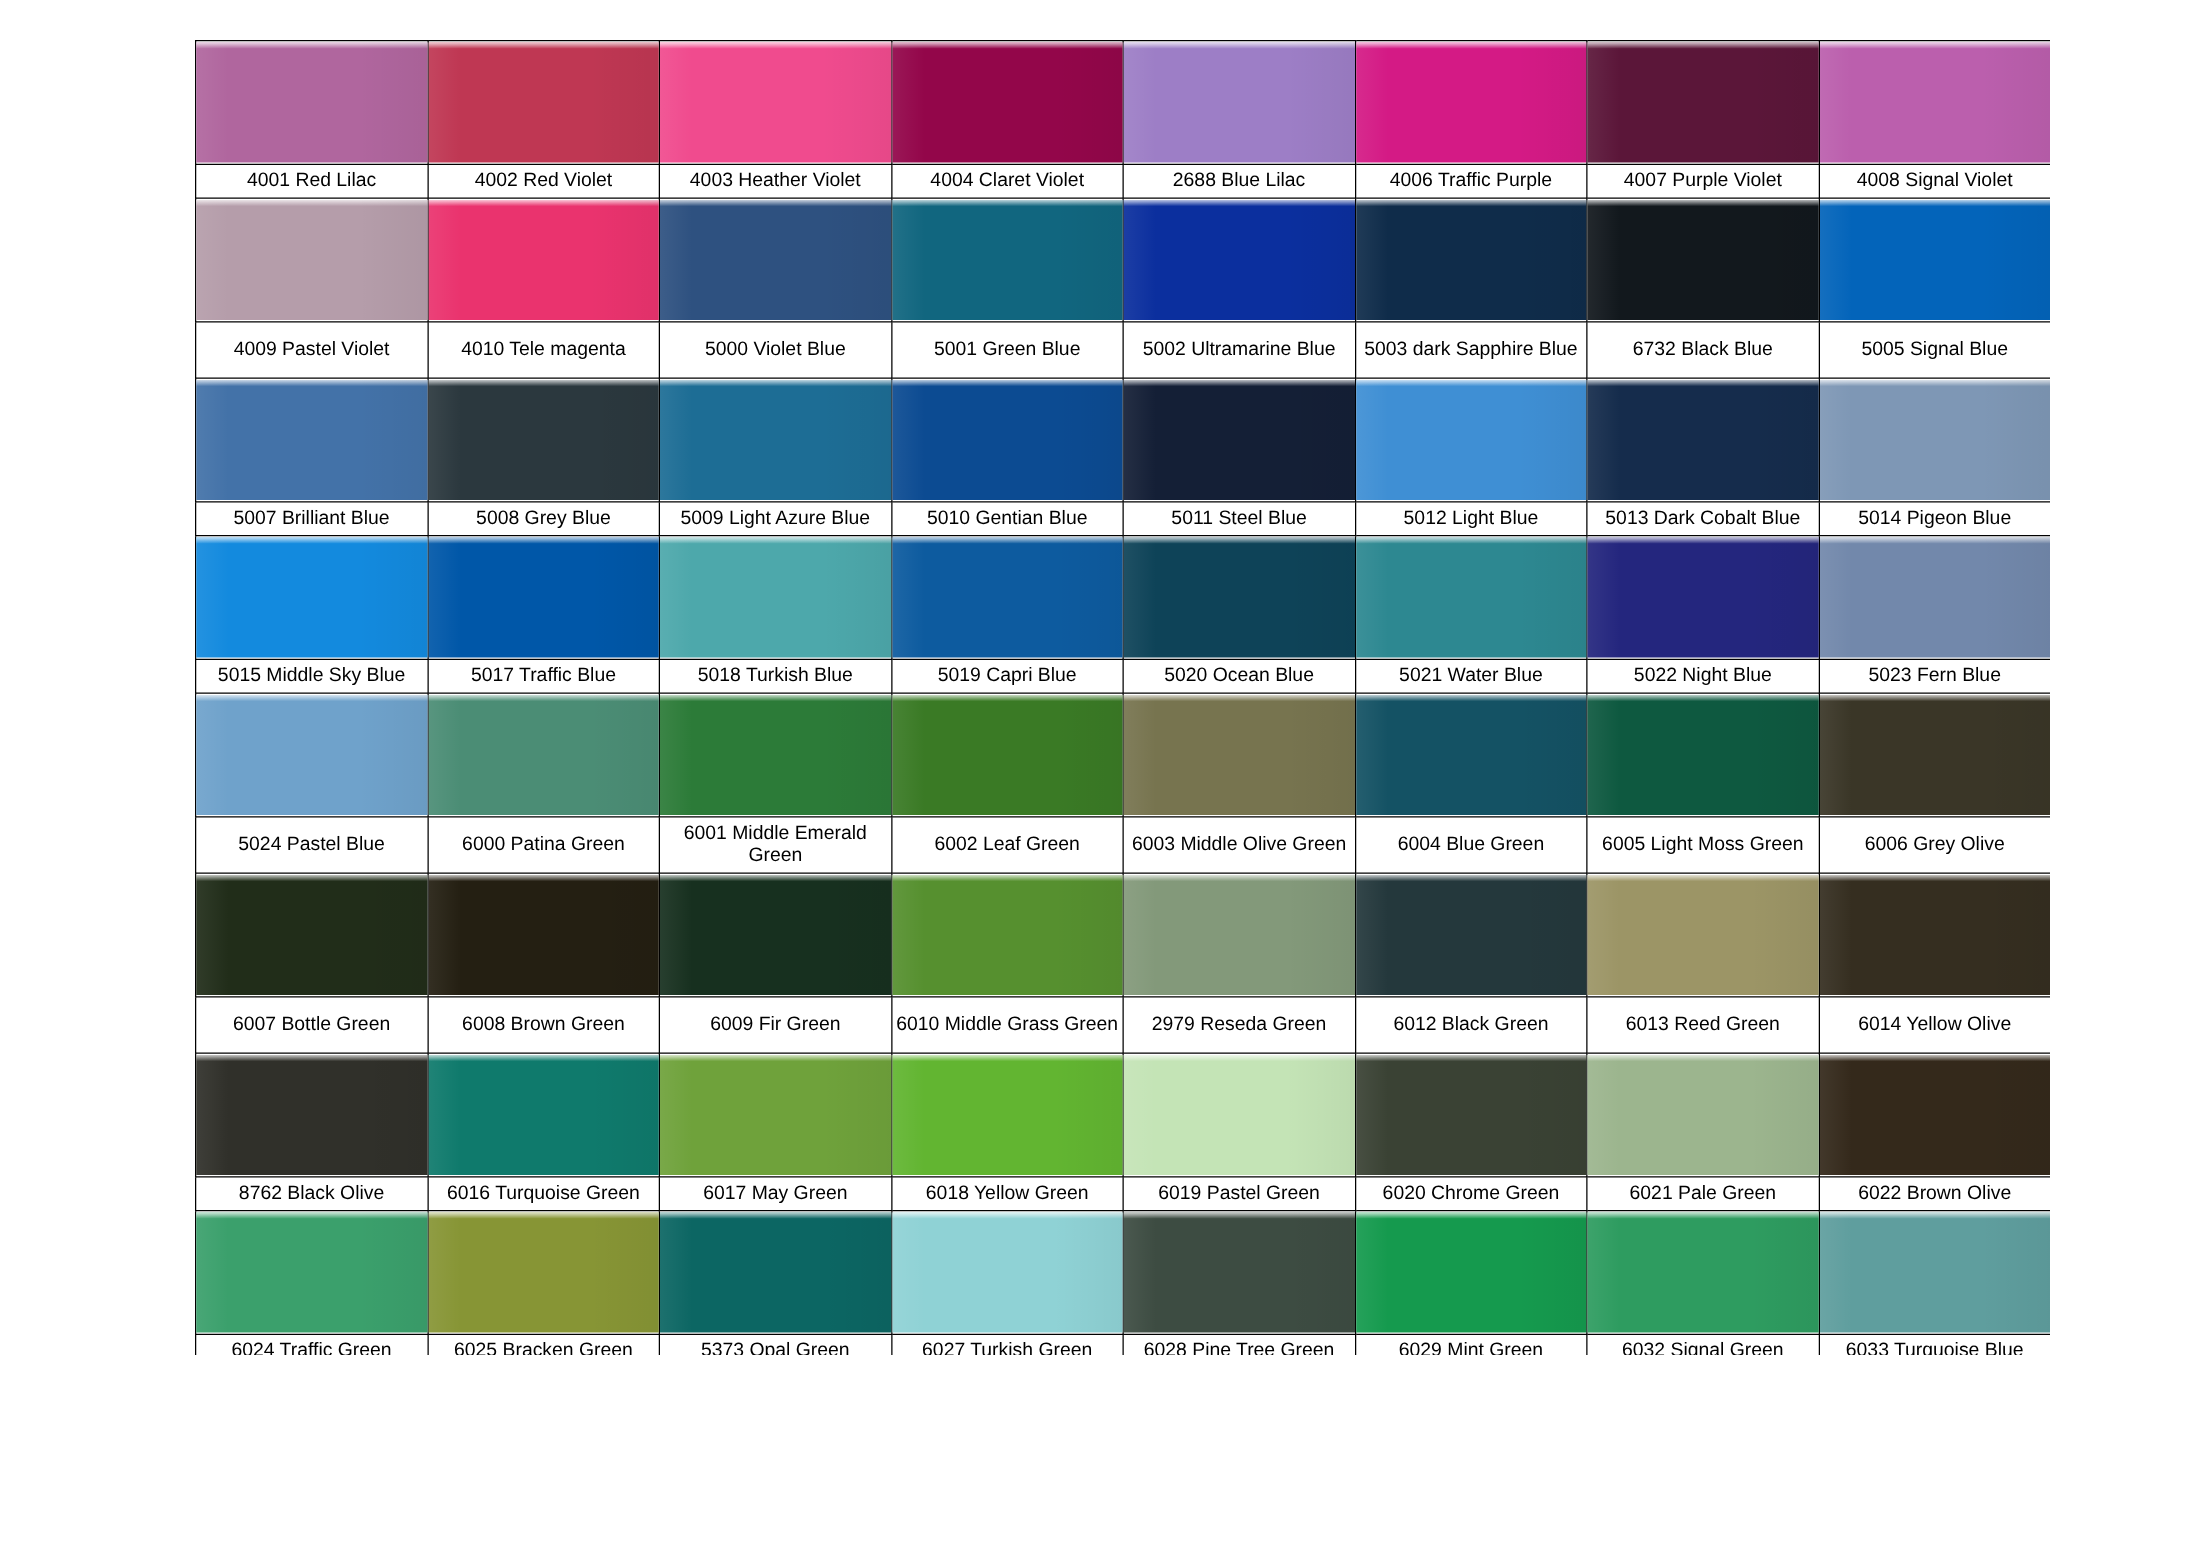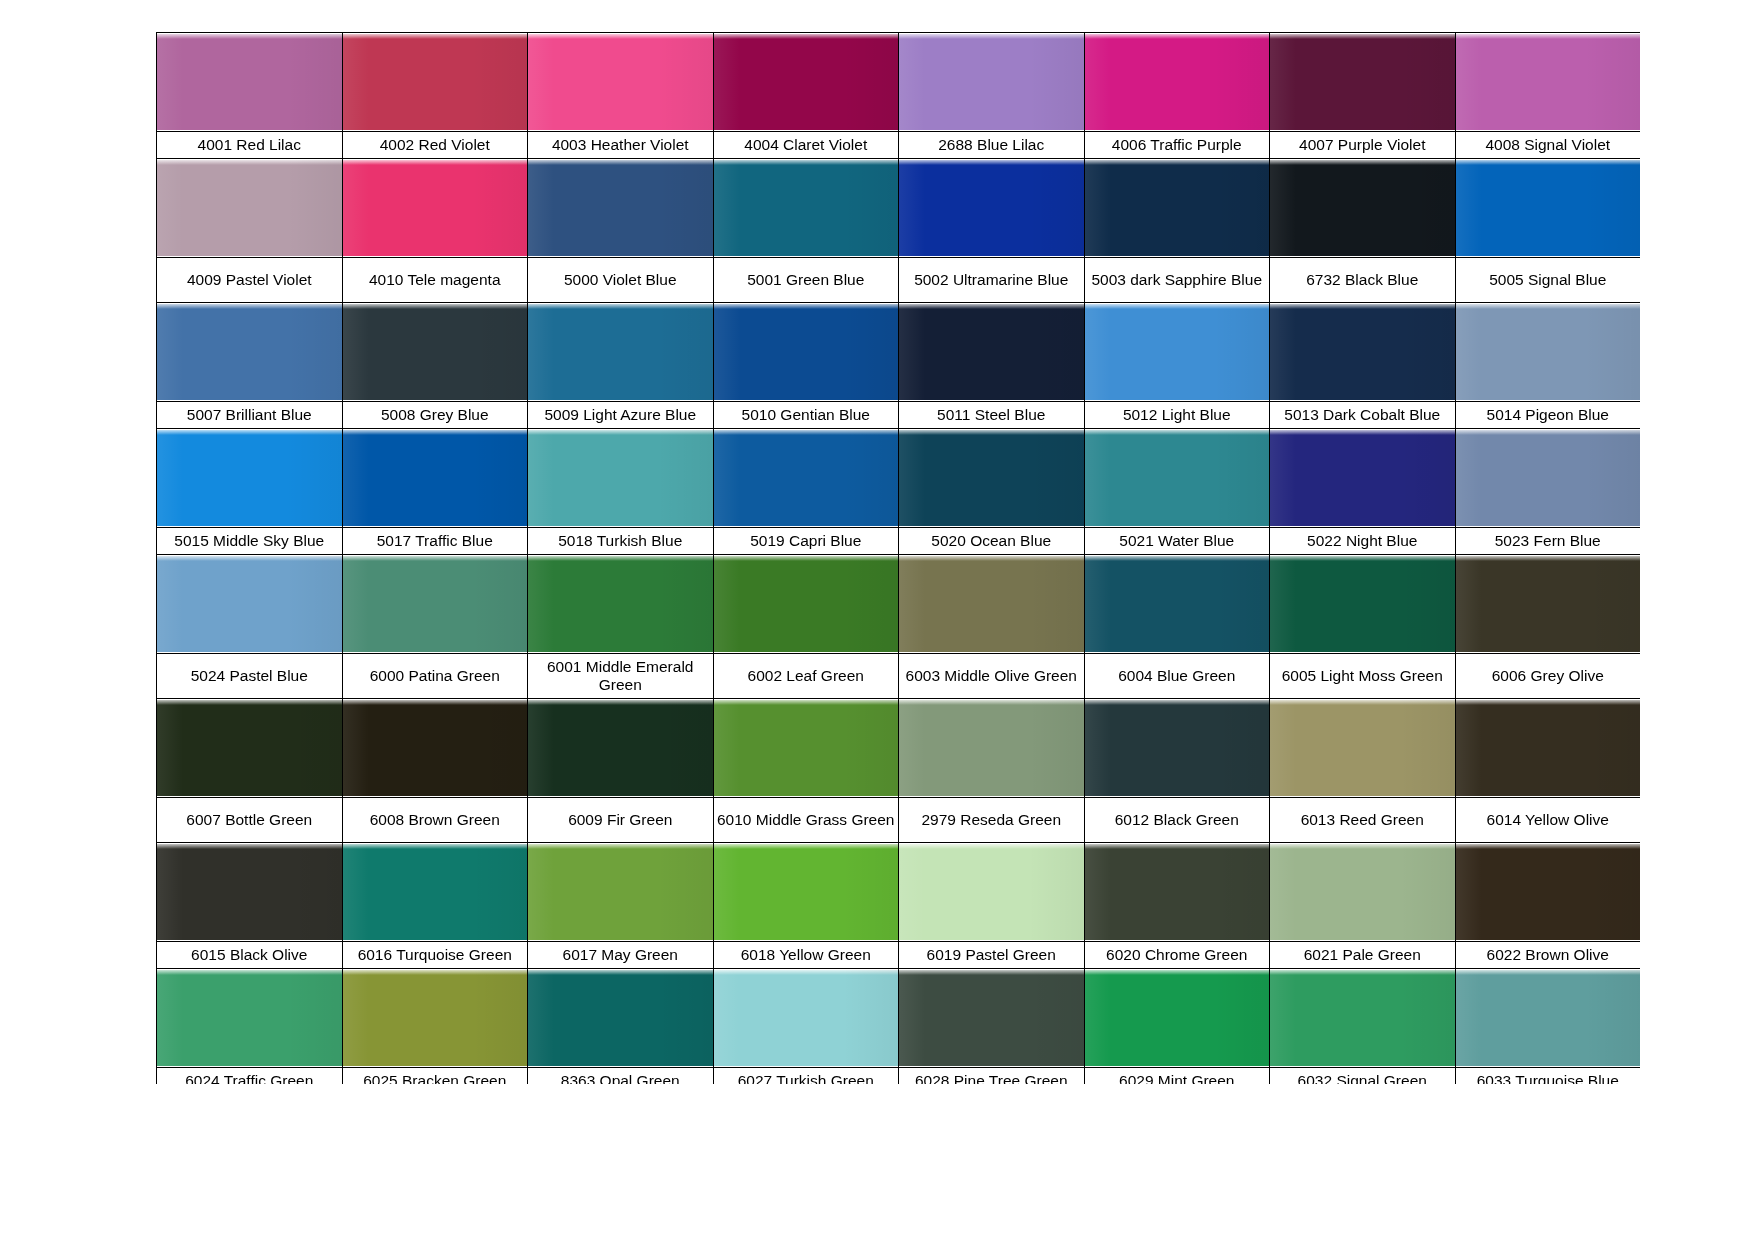--- a/index.html
+++ b/index.html
@@ -354,21 +354,21 @@
               <span class="chip" style="background: rgb(58, 66, 52);"></span>
             </td>
             <td class="swatch-cell">
               <span class="chip" style="background: rgb(156, 181, 142);"></span>
             </td>
             <td class="swatch-cell">
               <span class="chip" style="background: rgb(52, 41, 27);"></span>
             </td>
           </tr>
           <tr>
-            <td class="label-cell">6015 Black Olive</td>
+            <td class="label-cell">8762 Black Olive</td>
             <td class="label-cell">6016 Turquoise Green</td>
             <td class="label-cell">6017 May Green</td>
             <td class="label-cell">6018 Yellow Green</td>
             <td class="label-cell">6019 Pastel Green</td>
             <td class="label-cell">6020 Chrome Green</td>
             <td class="label-cell">6021 Pale Green</td>
             <td class="label-cell">6022 Brown Olive</td>
           </tr>
           <tr>
             <td class="swatch-cell">
@@ -392,21 +392,21 @@
             <td class="swatch-cell">
               <span class="chip" style="background: rgb(46, 156, 96);"></span>
             </td>
             <td class="swatch-cell">
               <span class="chip" style="background: rgb(95, 158, 158);"></span>
             </td>
           </tr>
           <tr>
             <td class="label-cell">6024 Traffic Green</td>
             <td class="label-cell">6025 Bracken Green</td>
-            <td class="label-cell">8363 Opal Green</td>
+            <td class="label-cell">5373 Opal Green</td>
             <td class="label-cell">6027 Turkish Green</td>
             <td class="label-cell">6028 Pine Tree Green</td>
             <td class="label-cell">6029 Mint Green</td>
             <td class="label-cell">6032 Signal Green</td>
             <td class="label-cell">6033 Turquoise Blue</td>
           </tr>
         </tbody>
     </table>
   </div>
 </div>

